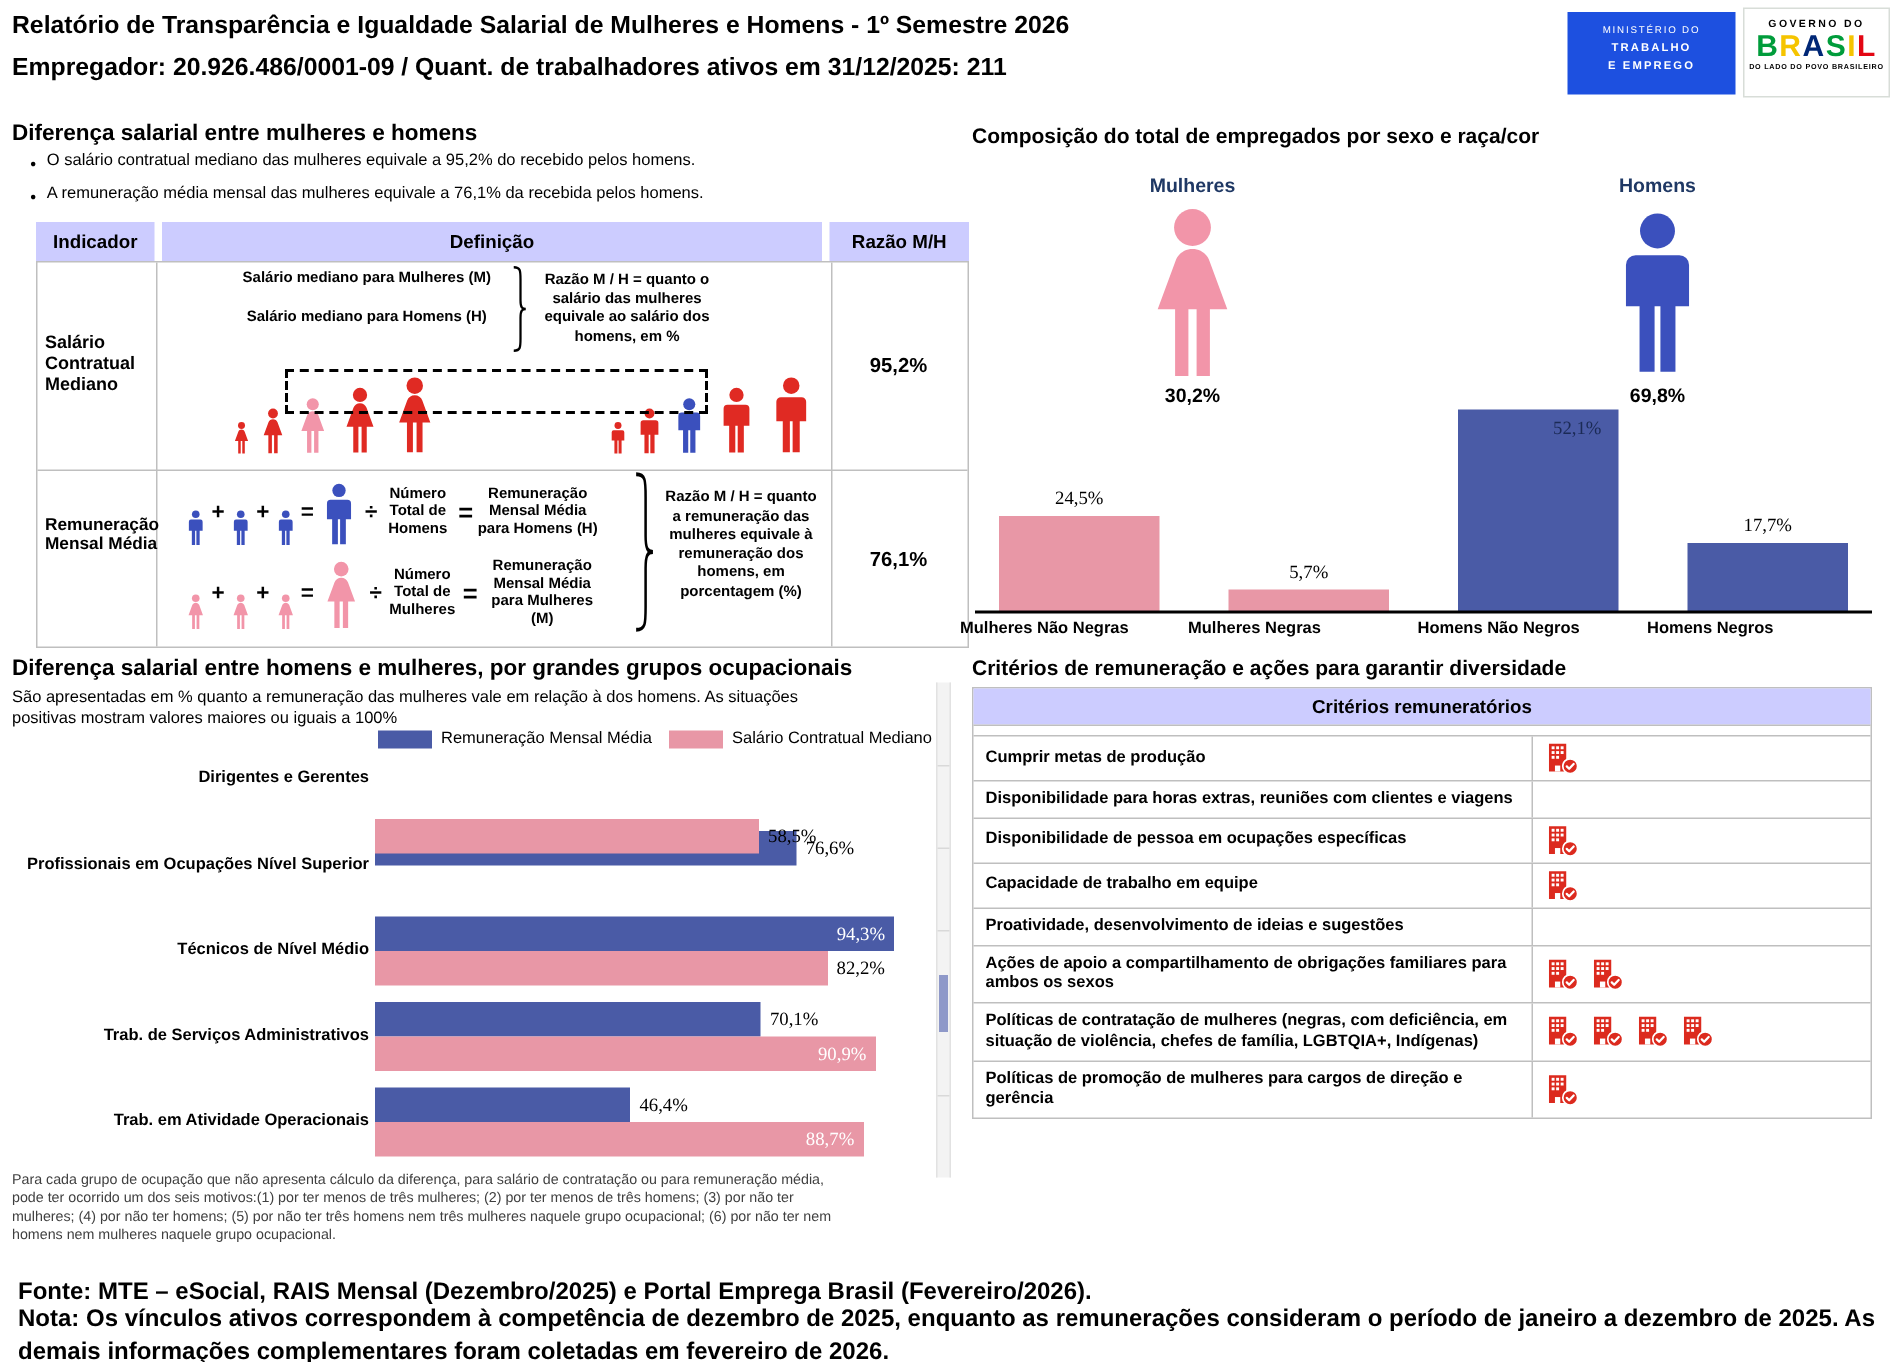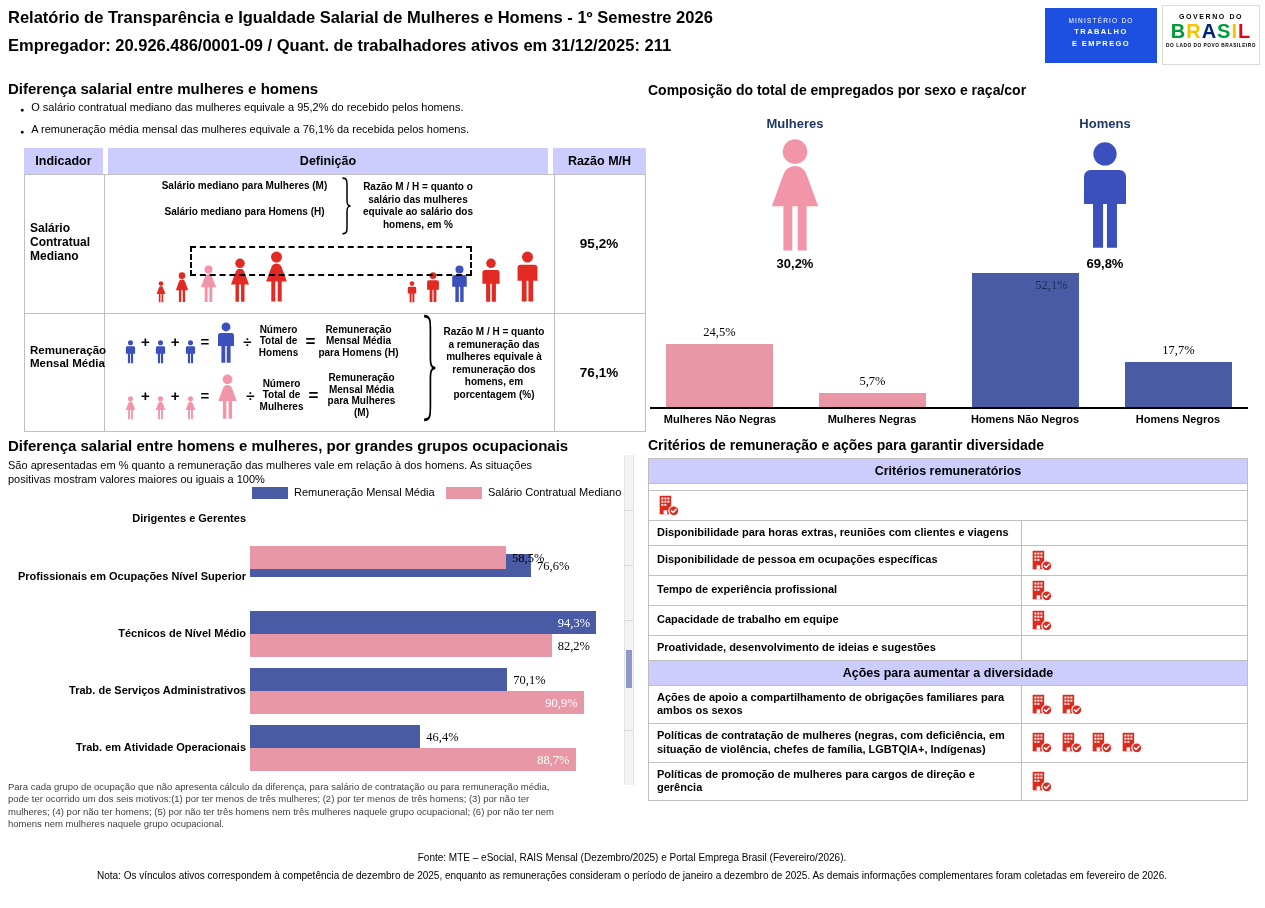--- a/index.html
+++ b/index.html
@@ -56,21 +56,21 @@
   
   .gender-label { position:absolute; font-weight:bold; font-size:13px; color:var(--navy-label);
                   width:160px; text-align:center; }
   .gender-pct { position:absolute; font-weight:bold; font-size:13px; width:160px; text-align:center; }
   .vbar { position:absolute; width:107px; bottom:500px; }
   .vbar.pink { background:var(--bar-pink); }
   .vbar.blue { background:var(--bar-blue); }
   .vval { position:absolute; bottom:calc(100% + 4px); width:100%; text-align:center;
           font-family:"Liberation Serif", serif; font-size:12.5px; }
   .vval.in { bottom:auto; top:5px; color:#1b2a55; }
-  .vcat { position:absolute; top:413px; width:160px; text-align:center; font-weight:bold; font-size:11px; }
+  .vcat { position:absolute; top:413px; width:160px; text-align:left; font-weight:bold; font-size:11px; }
   .axis { position:absolute; background:#000; }
 
   
   .sub { font-size:11px; line-height:1.25; }
   .legend-swatch { position:absolute; width:36px; height:12px; }
   .legend-text { position:absolute; font-size:11px; }
   .hcat { position:absolute; left:8px; width:238px; text-align:right; font-weight:bold; font-size:11px; }
   .hbar { position:absolute; left:250px; height:23px; }
   .hbar.blue { background:var(--bar-blue); }
   .hbar.pink { background:var(--bar-pink); }
@@ -88,21 +88,21 @@
   .ctable { left:648px; top:458px; width:600px; border:1px solid #bfbfbf; }
   .chead { background:var(--header-lavender); font-weight:bold; font-size:12.5px;
            text-align:center; padding:5px 4px; }
   .crow { display:flex; border-top:1px solid #bfbfbf; }
   .clabel { flex:0 0 373px; padding:5px 8px; font-weight:bold; font-size:11px;
             line-height:1.25; border-right:1px solid #bfbfbf; display:flex; align-items:center; }
   .cicons { flex:1; padding:3px 8px; display:flex; align-items:center; gap:7px; }
   .bldg { color:var(--icon-red); display:block; }
 
   
-  .footer { position:absolute; left:12px; width:1240px; text-align:center; font-weight:normal; font-size:10px; line-height:1.35; }
+  .footer { position:absolute; left:12px; width:1240px; font-weight:bold; font-size:16px; line-height:1.35; }
 </style>
 </head>
 <body>
 
 <svg width="0" height="0" style="position:absolute">
   <defs>
     <g id="man-sym" fill="currentColor">
       <circle cx="12" cy="4" r="3.6"></circle>
       <path d="M7.5 9h9a2 2 0 0 1 2 2v8.5h-2.8V33h-3.1V19.5h-1.2V33H8.3V19.5H5.5V11a2 2 0 0 1 2-2z"></path>
     </g>
@@ -339,59 +339,51 @@
 
 <div class="abs footnote" style="left:8px;top:781px;width:548px">Para cada grupo de ocupação que não apresenta cálculo da diferença, para salário de contratação ou para remuneração média, pode ter ocorrido um dos seis motivos:(1) por ter menos de três mulheres; (2) por ter menos de três homens; (3) por não ter mulheres; (4) por não ter homens; (5) por não ter três homens nem três mulheres naquele grupo ocupacional; (6) por não ter nem homens nem mulheres naquele grupo ocupacional.</div>
 
 <div class="abs sec-head-sm" style="left:648px;top:437px">Critérios de remuneração e ações para garantir diversidade</div>
 <div class="abs ctable">
   <div class="chead">Critérios remuneratórios</div>
   <div class="crow">
     <div class="cicons"></div>
   </div>
   <div class="crow">
+    <div class="clabel">Cumprir metas de produção</div>
     <div class="cicons">
         <svg class="bldg" width="23" height="23" viewBox="0 0 26 26">
           <use href="#bldg-sym"></use>
         </svg>
       </div>
   </div>
   <div class="crow">
     <div class="clabel">Disponibilidade para horas extras, reuniões com clientes e viagens</div>
     <div class="cicons"></div>
   </div>
   <div class="crow">
     <div class="clabel">Disponibilidade de pessoa em ocupações específicas</div>
     <div class="cicons">
         <svg class="bldg" width="23" height="23" viewBox="0 0 26 26">
           <use href="#bldg-sym"></use>
         </svg>
       </div>
   </div>
   <div class="crow">
-    <div class="clabel">Tempo de experiência profissional</div>
-    <div class="cicons">
-        <svg class="bldg" width="23" height="23" viewBox="0 0 26 26">
-          <use href="#bldg-sym"></use>
-        </svg>
-      </div>
-  </div>
-  <div class="crow">
     <div class="clabel">Capacidade de trabalho em equipe</div>
     <div class="cicons">
         <svg class="bldg" width="23" height="23" viewBox="0 0 26 26">
           <use href="#bldg-sym"></use>
         </svg>
       </div>
   </div>
   <div class="crow">
     <div class="clabel">Proatividade, desenvolvimento de ideias e sugestões</div>
     <div class="cicons"></div>
   </div>
-  <div class="chead" style="border-top:1px solid #bfbfbf">Ações para aumentar a diversidade</div>
   <div class="crow">
     <div class="clabel">Ações de apoio a compartilhamento de obrigações familiares para ambos os sexos</div>
     <div class="cicons">
         <svg class="bldg" width="23" height="23" viewBox="0 0 26 26">
           <use href="#bldg-sym"></use>
         </svg>
         <svg class="bldg" width="23" height="23" viewBox="0 0 26 26">
           <use href="#bldg-sym"></use>
         </svg>
       </div>

